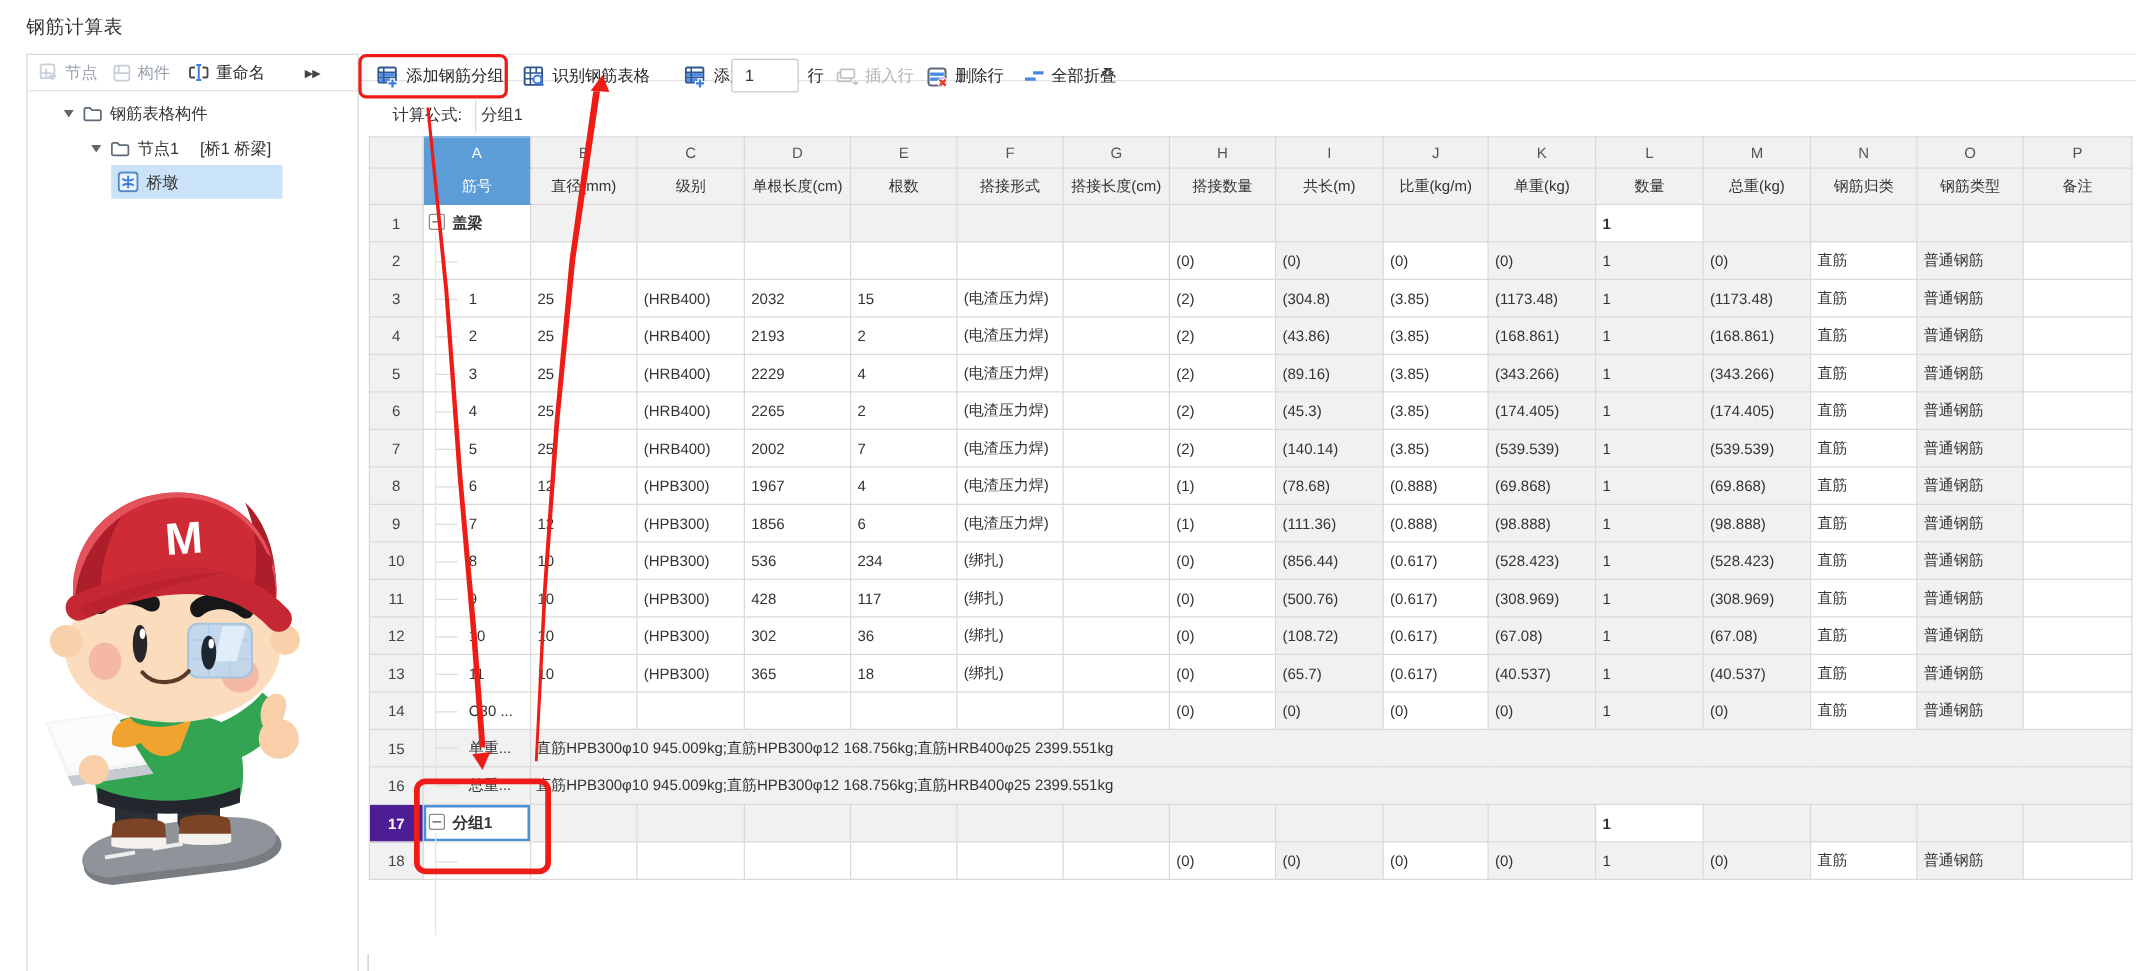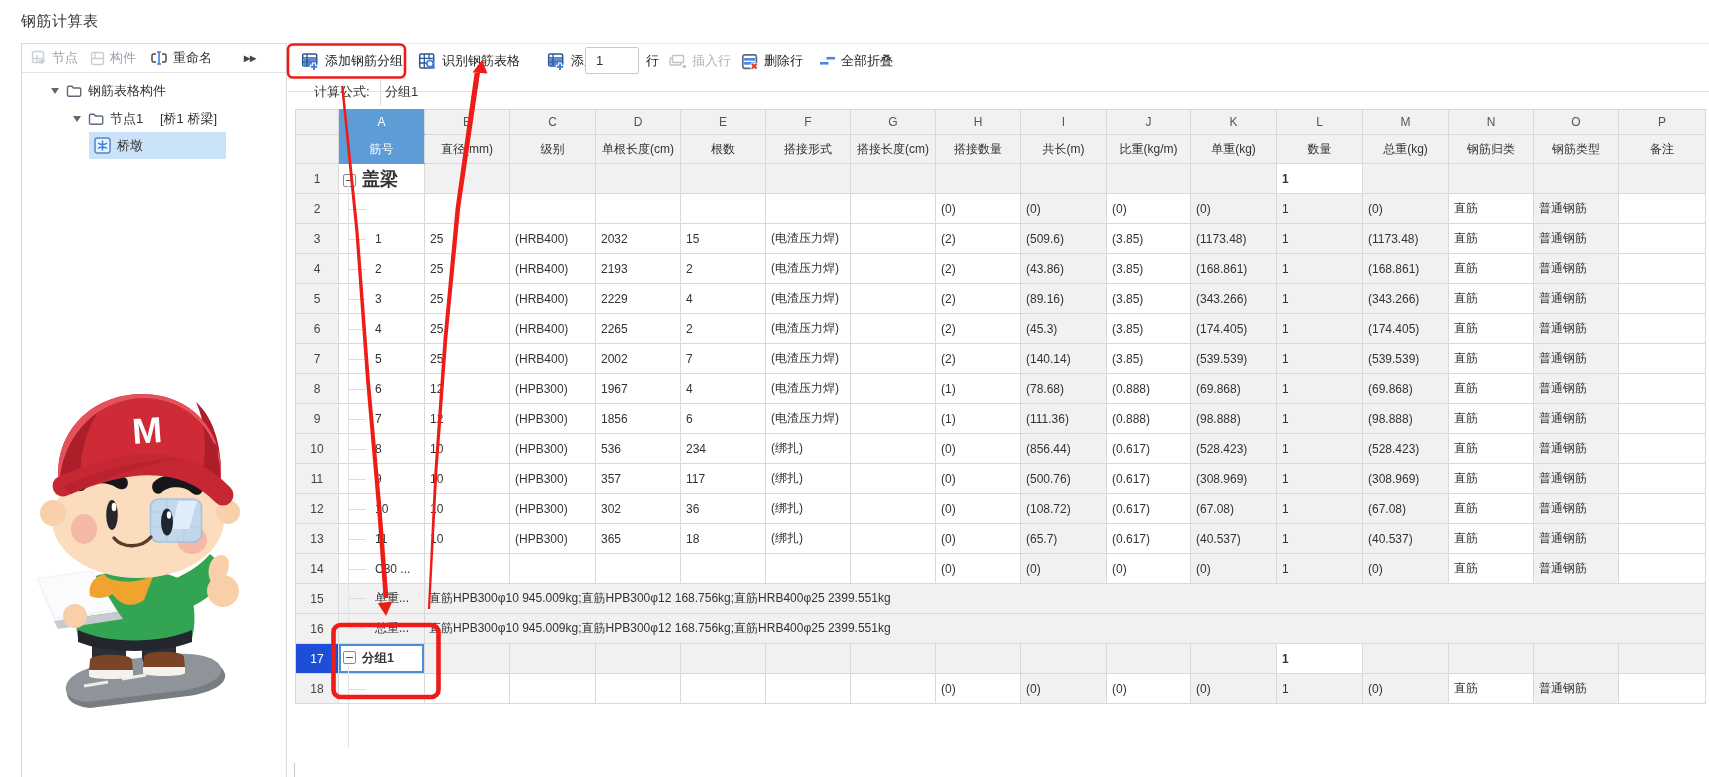--- a/index.html
+++ b/index.html
@@ -9,21 +9,21 @@
 
 .lpanel { position:absolute; left:21px; top:43px; width:266px; height:734px; background:#fff; border:1px solid #DADADA; border-bottom:none; }
 .ltb { position:absolute; left:0; top:0; width:100%; height:29px; border-bottom:1px solid #E4E4E4; }
 .ltb .it { position:absolute; top:0; height:28px; display:flex; align-items:center; font-size:13px; color:#9AA3AD; }
 .ltb .dark { color:#2b2b2b; }
 .tree { position:absolute; left:0; top:30px; width:100%; }
 .trow { position:absolute; height:27px; display:flex; align-items:center; font-size:13px; color:#333; }
 .caret { width:0; height:0; border-left:4.5px solid transparent; border-right:4.5px solid transparent; border-top:6px solid #666; margin-right:7px; }
 .sel { position:absolute; left:67px; top:58px; width:137px; height:27px; background:#CBE3F8; }
 
-.toolbar { position:absolute; left:288px; top:43px; width:1421px; height:49px; background:#fff; border-bottom:1px solid #E2E2E2; border-top:1px solid #ECECEC; }
+.toolbar { position:absolute; left:288px; top:43px; width:1421px; height:22px; background:#fff; border-bottom:1px solid #E2E2E2; border-top:1px solid #ECECEC; }
 .tbtn { position:absolute; top:0; height:34px; display:flex; align-items:center; font-size:13px; color:#262626; }
 .tbtn.gray { color:#B4B4B4; }
 .tbtn svg { margin-right:5px; }
 .tinput { position:absolute; left:297px; top:3px; width:54px; height:27px; border:1px solid #C8C8C8; border-radius:2px; font-size:13px; color:#333; padding-left:10px; line-height:25px; background:#fff; }
 
 .formula { position:absolute; left:288px; top:78px; width:1421px; height:48px;margin-left:20px; }
 .formula .lab { position:absolute; left:6px; top:0; height:27px; line-height:27px; font-size:13px; color:#333; }
 .formula .sep { position:absolute; left:72px; top:2px; width:1px; height:26px; background:#DCDCDC; }
 .formula .val { position:absolute; left:77px; top:0; height:27px; line-height:27px; font-size:13px; color:#333; }
 
@@ -195,21 +195,21 @@
         <td>比重(kg/m)</td>
         <td>单重(kg)</td>
         <td>数量</td>
         <td>总重(kg)</td>
         <td>钢筋归类</td>
         <td>钢筋类型</td>
         <td>备注</td>
       </tr>
       <tr class="r">
         <td class="rn">1</td>
-        <td class="w" style="padding-left:4px"><span style="display:inline-block;width:13px;height:13px;border:1px solid #8a8a8a;border-radius:2px;background:#fff;position:relative;vertical-align:-2px;margin-right:6px"><span style="position:absolute;left:2px;right:2px;top:5px;height:1px;background:#555"></span></span><span class="bold" style="font-size:18px">盖梁</span></td>
+        <td class="w" style="padding-left:4px"><span style="display:inline-block;width:13px;height:13px;border:1px solid #8a8a8a;border-radius:2px;background:#fff;position:relative;vertical-align:-2px;margin-right:6px"><span style="position:absolute;left:2px;right:2px;top:5px;height:1px;background:#555"></span></span><span class="bold" style="font-size:12px">盖梁</span></td>
         <td class="g"></td>
         <td class="g"></td>
         <td class="g"></td>
         <td class="g"></td>
         <td class="g"></td>
         <td class="g"></td>
         <td class="g"></td>
         <td class="g"></td>
         <td class="g"></td>
         <td class="g"></td>
@@ -241,21 +241,21 @@
       <tr class="r">
         <td class="rn">3</td>
         <td class="w" style="padding-left:10px"><span style="display:inline-block;width:17px;height:1px;background:#DCDCDC;vertical-align:middle;margin-right:9px"></span>1</td>
         <td class="w">25</td>
         <td class="w">(HRB400)</td>
         <td class="w">2032</td>
         <td class="w">15</td>
         <td class="w">(电渣压力焊)</td>
         <td class="w"></td>
         <td class="w">(2)</td>
-        <td class="g">(509.6)</td>
+        <td class="g">(304.8)</td>
         <td class="w">(3.85)</td>
         <td class="g">(1173.48)</td>
         <td class="g">1</td>
         <td class="g">(1173.48)</td>
         <td class="w">直筋</td>
         <td class="g">普通钢筋</td>
         <td class="w"></td>
       </tr>
       <tr class="r">
         <td class="rn">4</td>
@@ -388,21 +388,21 @@
         <td class="g">(528.423)</td>
         <td class="w">直筋</td>
         <td class="g">普通钢筋</td>
         <td class="w"></td>
       </tr>
       <tr class="r">
         <td class="rn">11</td>
         <td class="w" style="padding-left:10px"><span style="display:inline-block;width:17px;height:1px;background:#DCDCDC;vertical-align:middle;margin-right:9px"></span>9</td>
         <td class="w">10</td>
         <td class="w">(HPB300)</td>
-        <td class="w">357</td>
+        <td class="w">428</td>
         <td class="w">117</td>
         <td class="w">(绑扎)</td>
         <td class="w"></td>
         <td class="w">(0)</td>
         <td class="g">(500.76)</td>
         <td class="w">(0.617)</td>
         <td class="g">(308.969)</td>
         <td class="g">1</td>
         <td class="g">(308.969)</td>
         <td class="w">直筋</td>
@@ -470,21 +470,21 @@
         <td class="rn">15</td>
         <td class="g" style="padding-left:10px"><span style="display:inline-block;width:17px;height:1px;background:#DCDCDC;vertical-align:middle;margin-right:9px"></span>单重...</td>
         <td class="g" colspan="15" style="padding-left:4px">直筋HPB300φ10 945.009kg;直筋HPB300φ12 168.756kg;直筋HRB400φ25 2399.551kg</td>
       </tr>
       <tr class="r">
         <td class="rn">16</td>
         <td class="g" style="padding-left:10px"><span style="display:inline-block;width:17px;height:1px;background:#DCDCDC;vertical-align:middle;margin-right:9px"></span>总重...</td>
         <td class="g" colspan="15" style="padding-left:4px">直筋HPB300φ10 945.009kg;直筋HPB300φ12 168.756kg;直筋HRB400φ25 2399.551kg</td>
       </tr>
       <tr class="r">
-        <td class="rn" style="background:#1d4ed8;color:#fff;font-weight:normal">17</td>
+        <td class="rn" style="background:#4c1d95;color:#fff;font-weight:bold">17</td>
         <td class="w" style="padding-left:4px;box-shadow:inset 0 0 0 2px #4A90D9"><span style="display:inline-block;width:13px;height:13px;border:1px solid #8a8a8a;border-radius:2px;background:#fff;position:relative;vertical-align:-2px;margin-right:6px"><span style="position:absolute;left:2px;right:2px;top:5px;height:1px;background:#555"></span></span><span class="bold" style="font-size:12.5px">分组1</span></td>
         <td class="g"></td>
         <td class="g"></td>
         <td class="g"></td>
         <td class="g"></td>
         <td class="g"></td>
         <td class="g"></td>
         <td class="g"></td>
         <td class="g"></td>
         <td class="g"></td>

